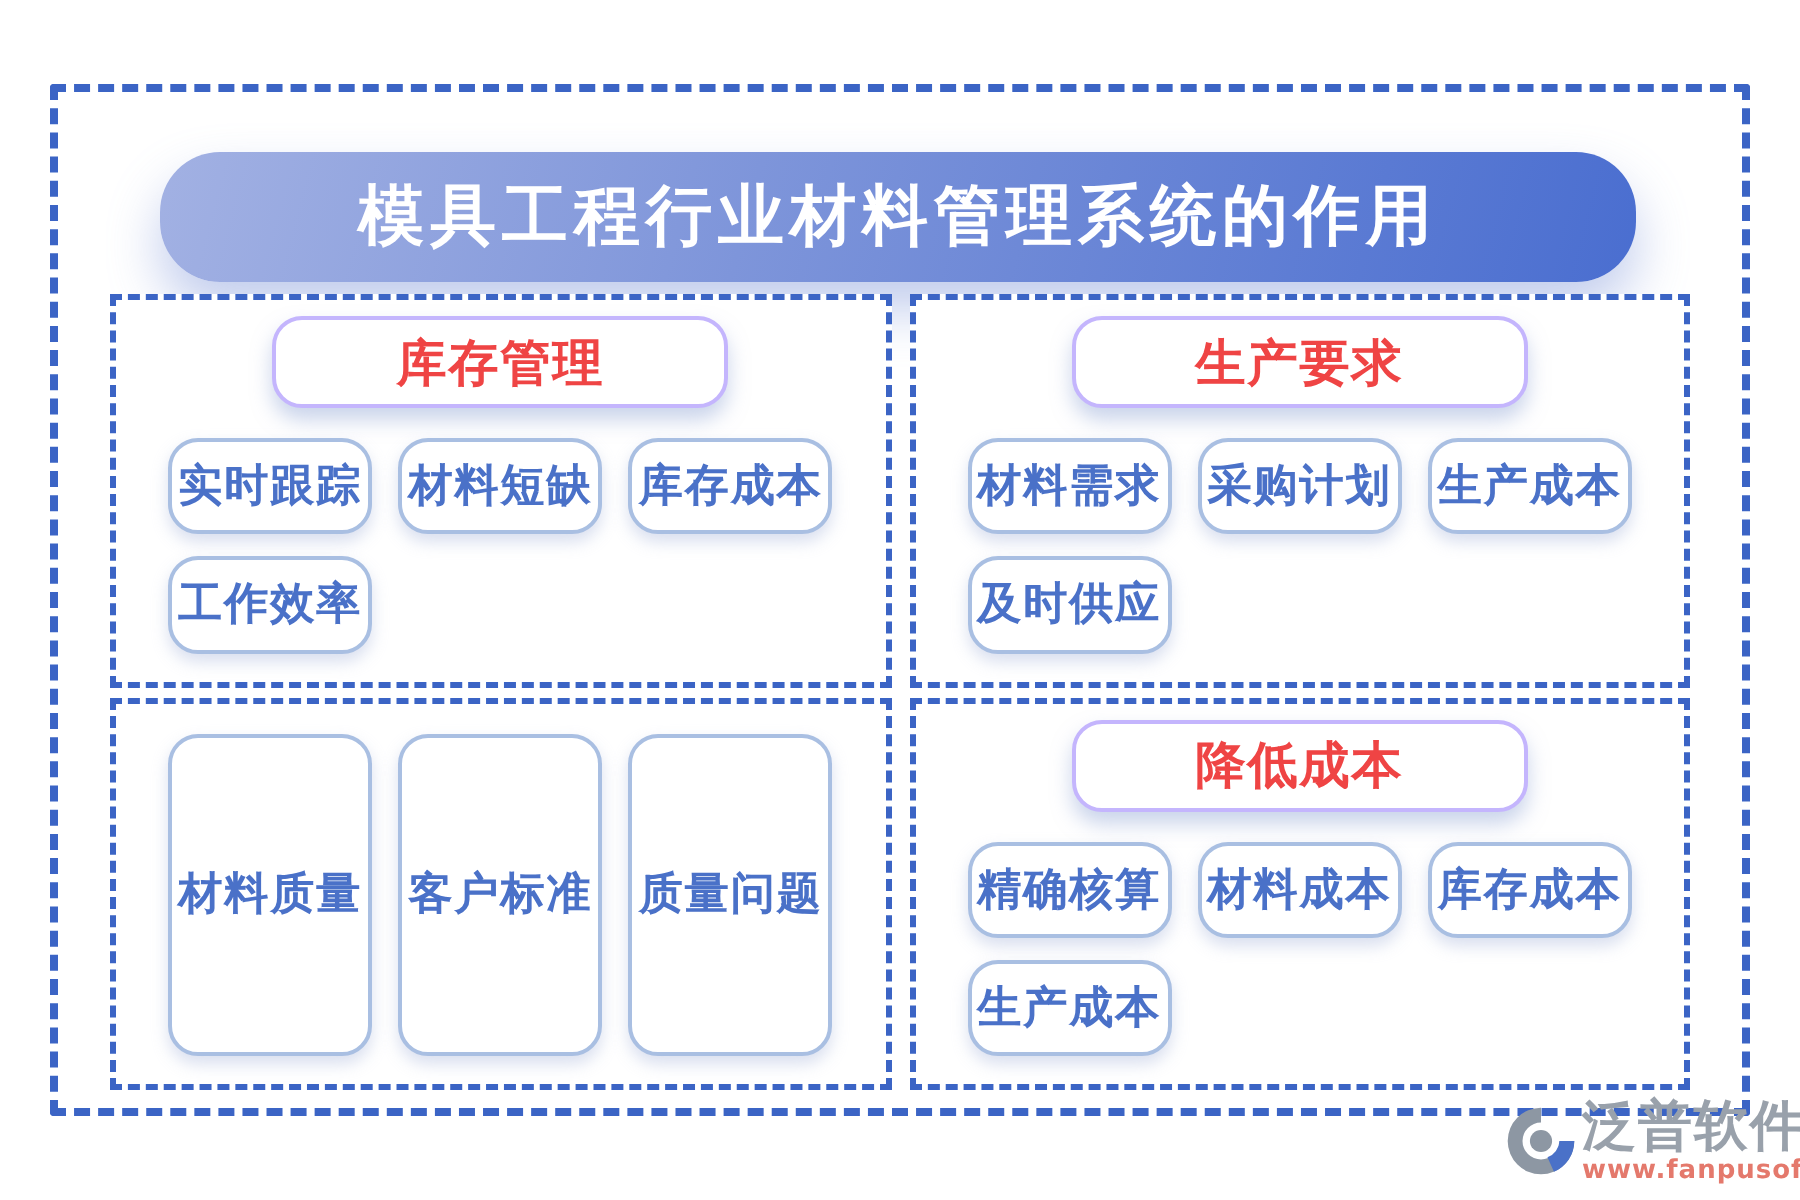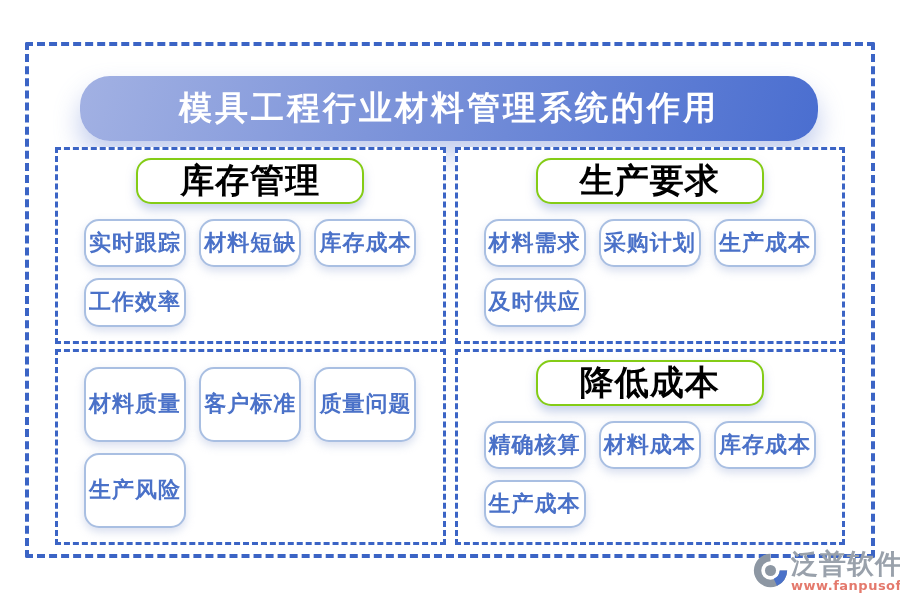--- a/index.html
+++ b/index.html
@@ -52,26 +52,26 @@
     display: flex;
     flex-direction: column;
     align-items: center;
     background: #ffffff;
   }
   .quad-header {
     margin-top: 8px;
     width: 228px; height: 46px;
     box-sizing: border-box;
     background: #ffffff;
-    border: 2px solid #84cc16;
+    border: 2px solid #c4b5fd;
     border-radius: 15px;
     box-shadow: 0 6px 10px rgba(150, 170, 215, 0.5);
     display: flex; align-items: center; justify-content: center;
-    color: #000000;
-    font-size: 34px;
+    color: #ef4444;
+    font-size: 25px;
     font-weight: bold;
     letter-spacing: 1px;
   }
   .quad-items {
     margin: 15px 26px 14px 26px;
     flex: 1;
     align-self: stretch;
     display: grid;
     grid-template-columns: 1fr 1fr 1fr;
     column-gap: 13px;
@@ -153,21 +153,20 @@
         <div class="item-btn">生产成本</div>
         <div class="item-btn">及时供应</div>
       </div>
     </div>
 
     <div class="quad">
       <div class="quad-items">
         <div class="item-btn">材料质量</div>
         <div class="item-btn">客户标准</div>
         <div class="item-btn">质量问题</div>
-        <div class="item-btn">生产风险</div>
       </div>
     </div>
 
     <div class="quad">
       <div class="quad-header">降低成本</div>
       <div class="quad-items">
         <div class="item-btn">精确核算</div>
         <div class="item-btn">材料成本</div>
         <div class="item-btn">库存成本</div>
         <div class="item-btn">生产成本</div>

